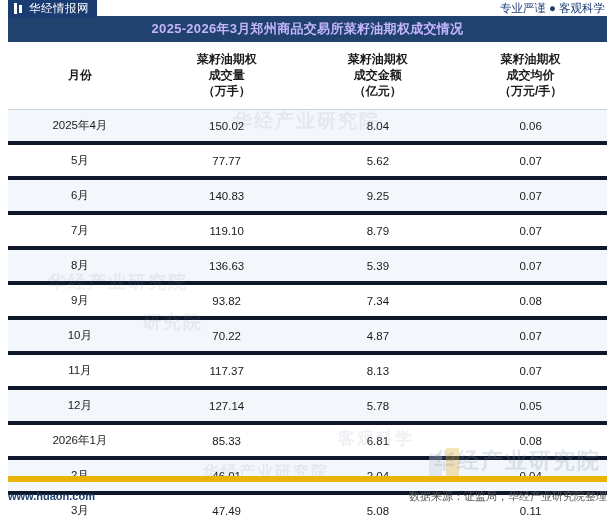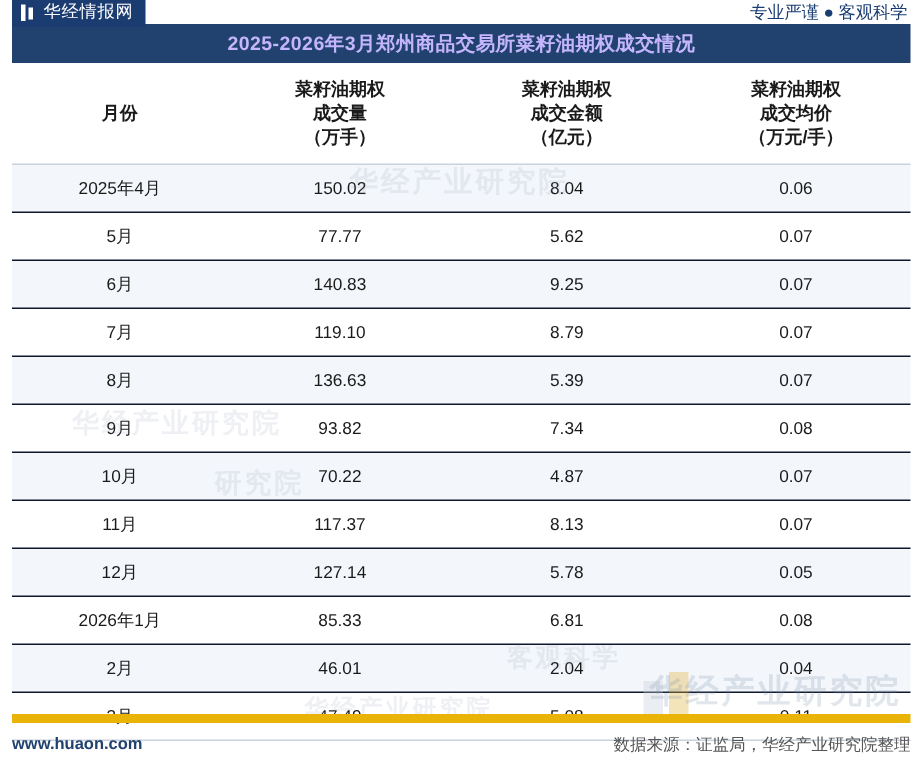--- a/index.html
+++ b/index.html
@@ -107,21 +107,21 @@
     text-align: center;
     vertical-align: middle;
     border-bottom: 1px solid #c9d2de;
   }
   thead th .l { display: block; white-space: nowrap;}
   tbody td {
     text-align: center;
     padding: 6px 2px;
     color: #1a1a1a;
     font-size: 11.5px;
-    border-bottom: 1px solid #0f172a;
+    border-bottom: 4px solid #0f172a;
     height: 19px;
   }
   tbody tr:nth-child(odd) td { background: #f3f6fa; }
   tbody tr:nth-child(even) td { background: #ffffff; }
   tbody tr:last-child td { border-bottom: 1px solid #c9d2de; }
 
   col.c1 { width: 24%; }
   col.c2 { width: 25%; }
   col.c3 { width: 25.5%; }
   col.c4 { width: 25.5%; }

